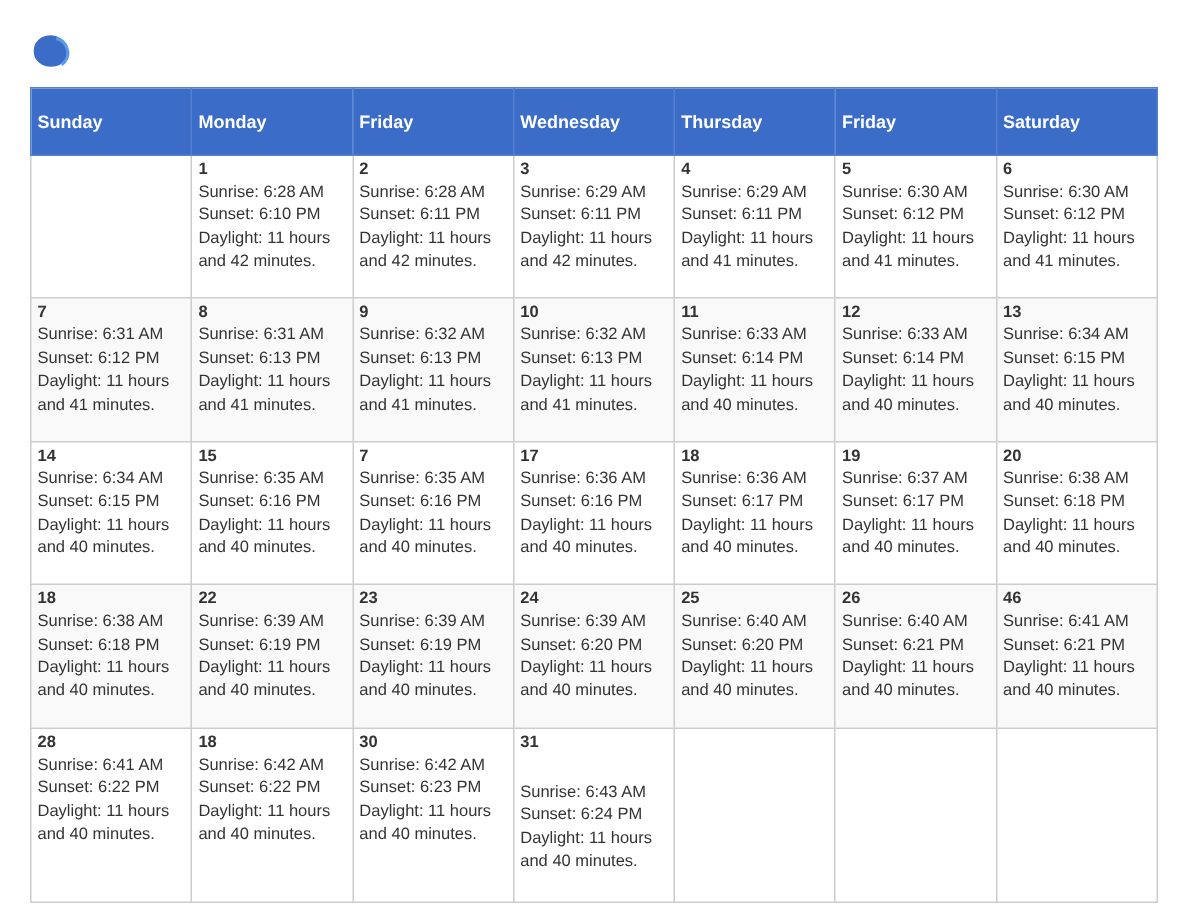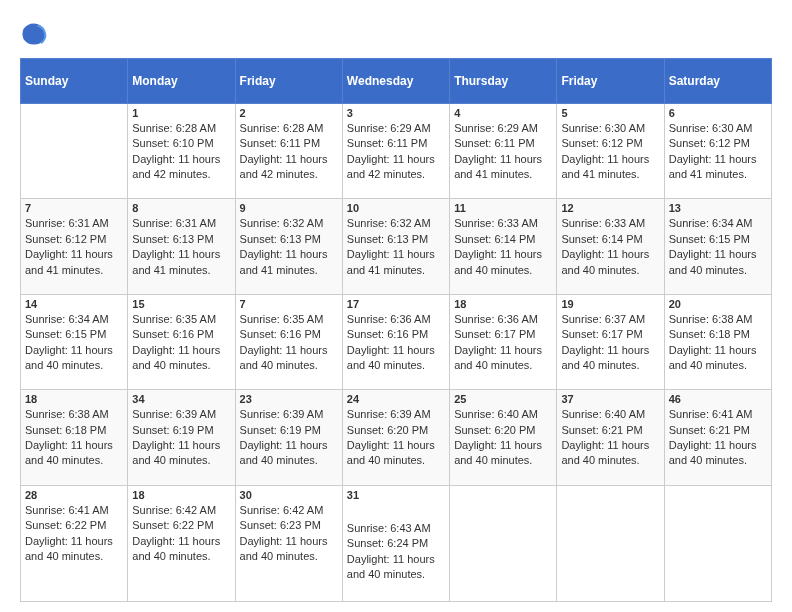--- a/index.html
+++ b/index.html
@@ -279,21 +279,21 @@
         </tr>
         <tr class="row-alt">
           <td>
             <div class="day-number">18</div>
             <div class="day-info" style="white-space: pre-line;">Sunrise: 6:38 AM
 Sunset: 6:18 PM
 Daylight: 11 hours
 and 40 minutes.</div>
           </td>
           <td>
-            <div class="day-number">34</div>
+            <div class="day-number">22</div>
             <div class="day-info" style="white-space: pre-line;">Sunrise: 6:39 AM
 Sunset: 6:19 PM
 Daylight: 11 hours
 and 40 minutes.</div>
           </td>
           <td>
             <div class="day-number">23</div>
             <div class="day-info" style="white-space: pre-line;">Sunrise: 6:39 AM
 Sunset: 6:19 PM
 Daylight: 11 hours
@@ -307,21 +307,21 @@
 and 40 minutes.</div>
           </td>
           <td>
             <div class="day-number">25</div>
             <div class="day-info" style="white-space: pre-line;">Sunrise: 6:40 AM
 Sunset: 6:20 PM
 Daylight: 11 hours
 and 40 minutes.</div>
           </td>
           <td>
-            <div class="day-number">37</div>
+            <div class="day-number">26</div>
             <div class="day-info" style="white-space: pre-line;">Sunrise: 6:40 AM
 Sunset: 6:21 PM
 Daylight: 11 hours
 and 40 minutes.</div>
           </td>
           <td>
             <div class="day-number">46</div>
             <div class="day-info" style="white-space: pre-line;">Sunrise: 6:41 AM
 Sunset: 6:21 PM
 Daylight: 11 hours

